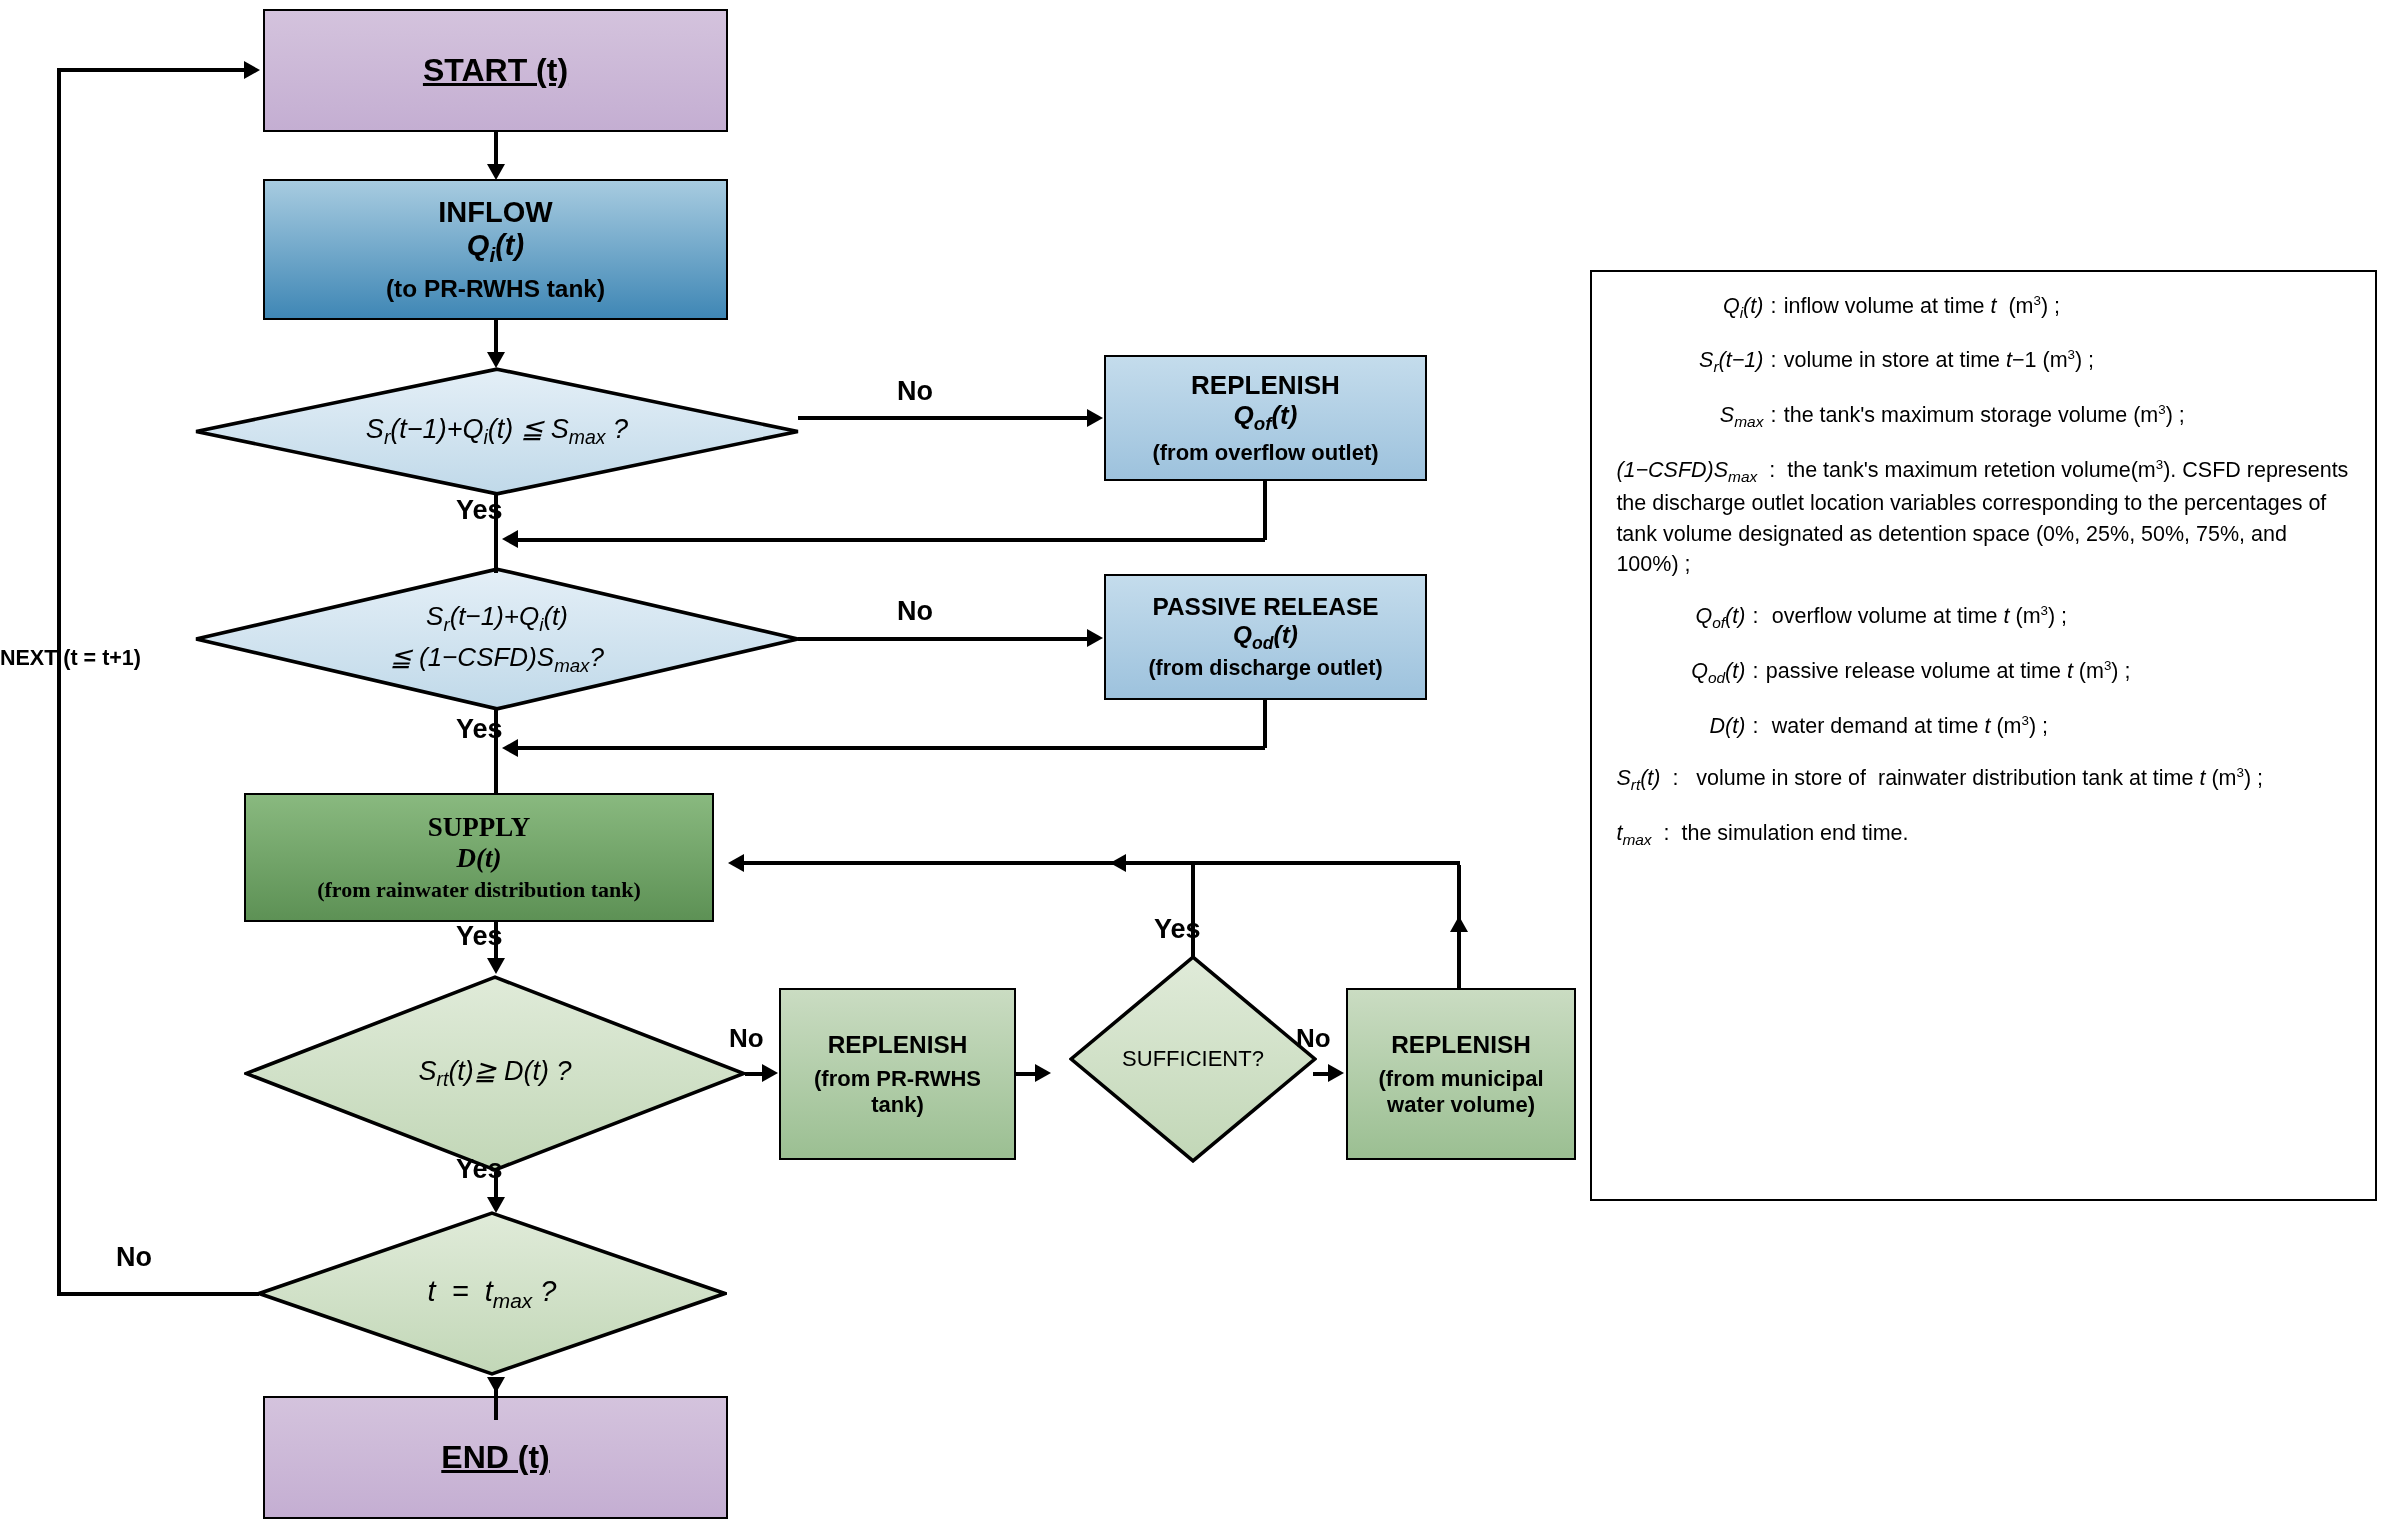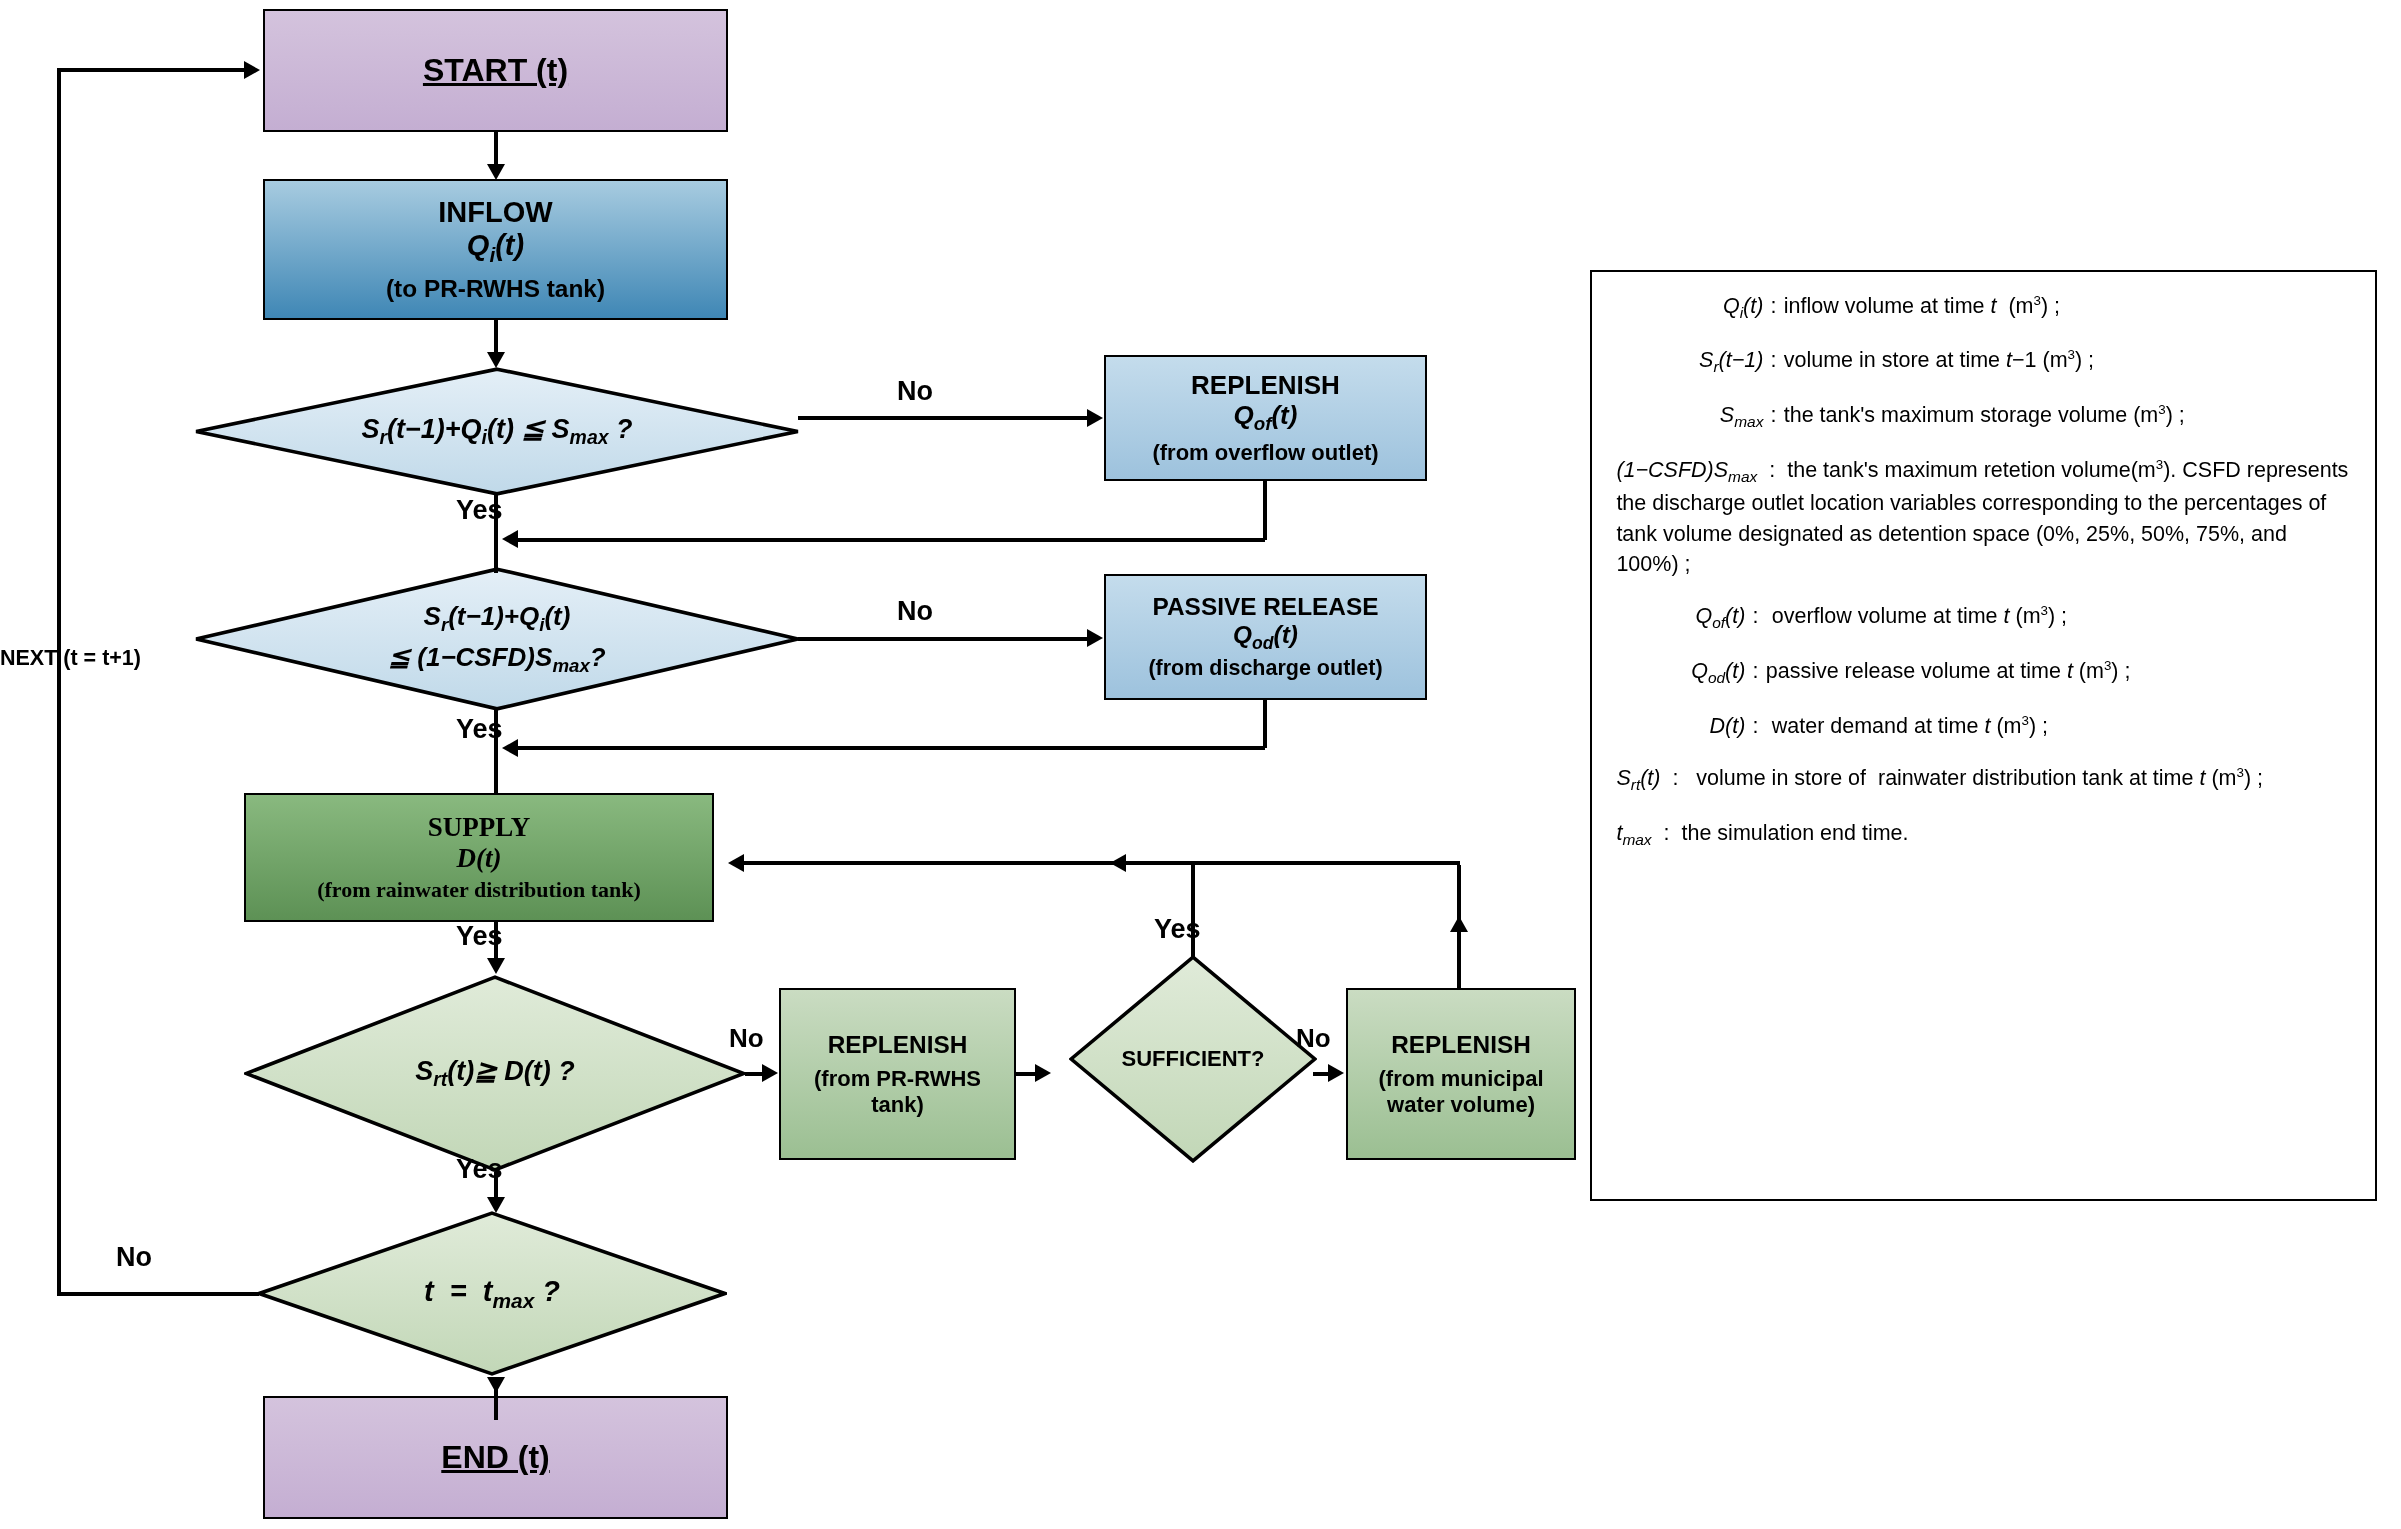--- a/index.html
+++ b/index.html
@@ -18,21 +18,21 @@
   .blue  {background:linear-gradient(180deg,#a7cbe0 0%,#3f87b5 100%);}
   .blue2 {background:linear-gradient(180deg,#c4dcec 0%,#9dc2dd 100%);}
   .green {background:linear-gradient(180deg,#89b97f 0%,#5d9155 100%);}
   .green2{background:linear-gradient(180deg,#cadcc2 0%,#9bbf92 100%);}
 
   
   .diamond{position:absolute;box-sizing:border-box;}
   .diamond .shape{position:absolute;inset:0;}
   .diamond .shape svg{width:100%;height:100%;display:block;}
   .diamond .dlabel{position:absolute;inset:0;display:flex;flex-direction:column;
-        align-items:center;justify-content:center;text-align:right;font-weight:bold;
+        align-items:center;justify-content:center;text-align:right;font-weight:normal;
         font-style:italic;line-height:1.25;pointer-events:none;}
 
   
   .line{position:absolute;background:#000;}
   .hline{height:3.6px;}
   .vline{width:3.6px;}
   .arrow{position:absolute;width:0;height:0;}
   .arrow.down {border-left:9.3px solid transparent;border-right:9.3px solid transparent;border-top:16px solid #000;}
   .arrow.up   {border-left:9.3px solid transparent;border-right:9.3px solid transparent;border-bottom:16px solid #000;}
   .arrow.right{border-top:9.3px solid transparent;border-bottom:9.3px solid transparent;border-left:16px solid #000;}

